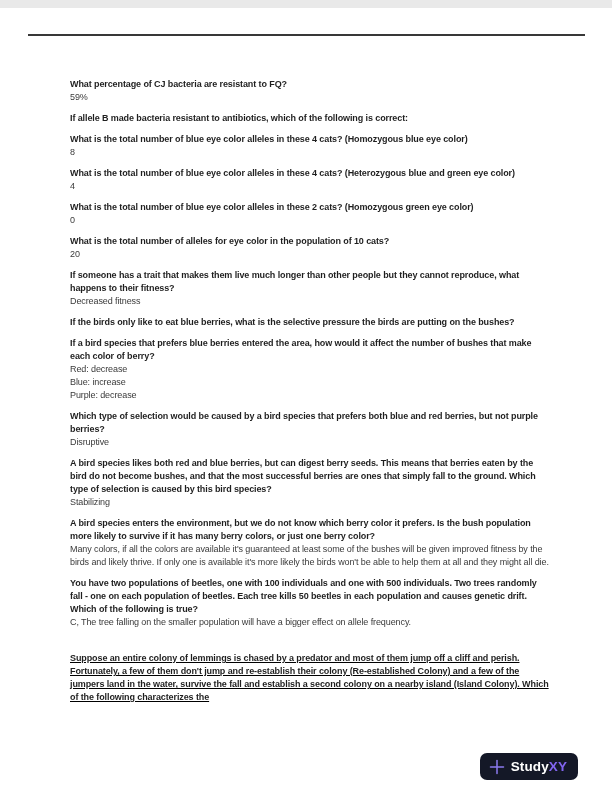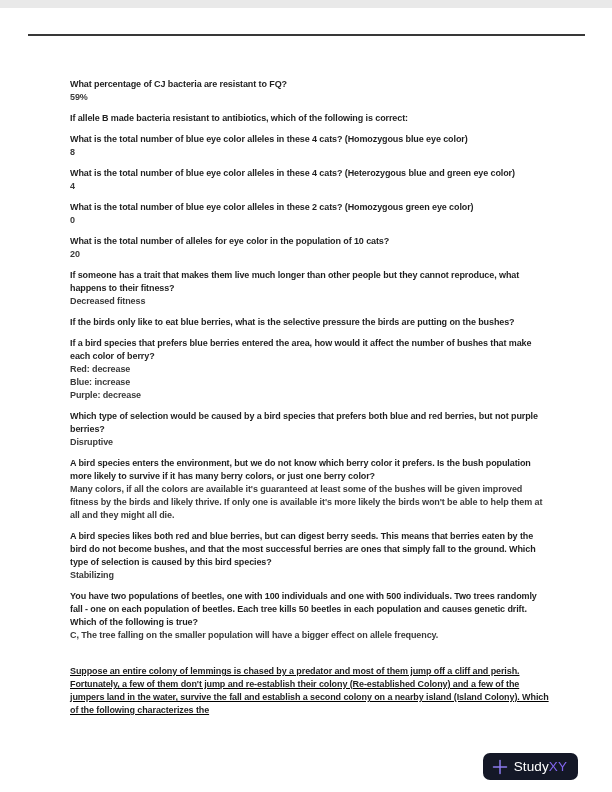--- a/index.html
+++ b/index.html
@@ -39,21 +39,21 @@
   }
   .qa-block.gap-before {
     margin-top: 23px;
     text-decoration: underline;
   }
   .question {
     font-weight: bold;
     color: var(--question-color, #1f1f1f);
   }
   .answer {
-    font-weight: bold;
+    font-weight: normal;
     color: var(--answer-color, #3a3a3a);
     white-space: pre-wrap;
   }
   .logo-badge {
     position: absolute;
     right: 34px;
     bottom: 20px;
     height: 27px;
     padding: 0 11px 0 9px;
     border-radius: 7px;
@@ -62,21 +62,21 @@
     align-items: center;
     gap: 6px;
   }
   .plus-icon {
     width: 16px;
     height: 16px;
     display: block;
   }
   .brand {
     font-size: 13.5px;
-    font-weight: normal;
+    font-weight: bold;
     letter-spacing: 0.1px;
     line-height: 27px;
     white-space: nowrap;
   }
   .brand-primary { color: var(--brand-text, #ffffff); }
   .brand-accent  { color: var(--accent, #8265f0); }
 </style>
 </head>
 <body>
 
@@ -131,27 +131,27 @@
 Purple: decrease</div>
       </div>
 
 
       <div class="qa-block">
         <div class="question">Which type of selection would be caused by a bird species that prefers both blue and red berries, but not purple berries?</div>
         <div class="answer">Disruptive</div>
       </div>
 
       <div class="qa-block">
-        <div class="question">A bird species enters the environment, but we do not know which berry color it prefers. Is the bush population more likely to survive if it has many berry colors, or just one berry color?</div>
-        <div class="answer">Many colors, if all the colors are available it's guaranteed at least some of the bushes will be given improved fitness by the birds and likely thrive. If only one is available it's more likely the birds won't be able to help them at all and they might all die.</div>
+        <div class="question">A bird species likes both red and blue berries, but can digest berry seeds. This means that berries eaten by the bird do not become bushes, and that the most successful berries are ones that simply fall to the ground. Which type of selection is caused by this bird species?</div>
+        <div class="answer">Stabilizing</div>
       </div>
 
       <div class="qa-block">
-        <div class="question">A bird species likes both red and blue berries, but can digest berry seeds. This means that berries eaten by the bird do not become bushes, and that the most successful berries are ones that simply fall to the ground. Which type of selection is caused by this bird species?</div>
-        <div class="answer">Stabilizing</div>
+        <div class="question">A bird species enters the environment, but we do not know which berry color it prefers. Is the bush population more likely to survive if it has many berry colors, or just one berry color?</div>
+        <div class="answer">Many colors, if all the colors are available it's guaranteed at least some of the bushes will be given improved fitness by the birds and likely thrive. If only one is available it's more likely the birds won't be able to help them at all and they might all die.</div>
       </div>
 
       <div class="qa-block">
         <div class="question">You have two populations of beetles, one with 100 individuals and one with 500 individuals. Two trees randomly fall - one on each population of beetles. Each tree kills 50 beetles in each population and causes genetic drift. Which of the following is true?</div>
         <div class="answer">C, The tree falling on the smaller population will have a bigger effect on allele frequency.</div>
       </div>
 
       <div class="qa-block gap-before">
         <div class="question">Suppose an entire colony of lemmings is chased by a predator and most of them jump off a cliff and perish. Fortunately, a few of them don't jump and re-establish their colony (Re-established Colony) and a few of the jumpers land in the water, survive the fall and establish a second colony on a nearby island (Island Colony). Which of the following characterizes the</div>
 

